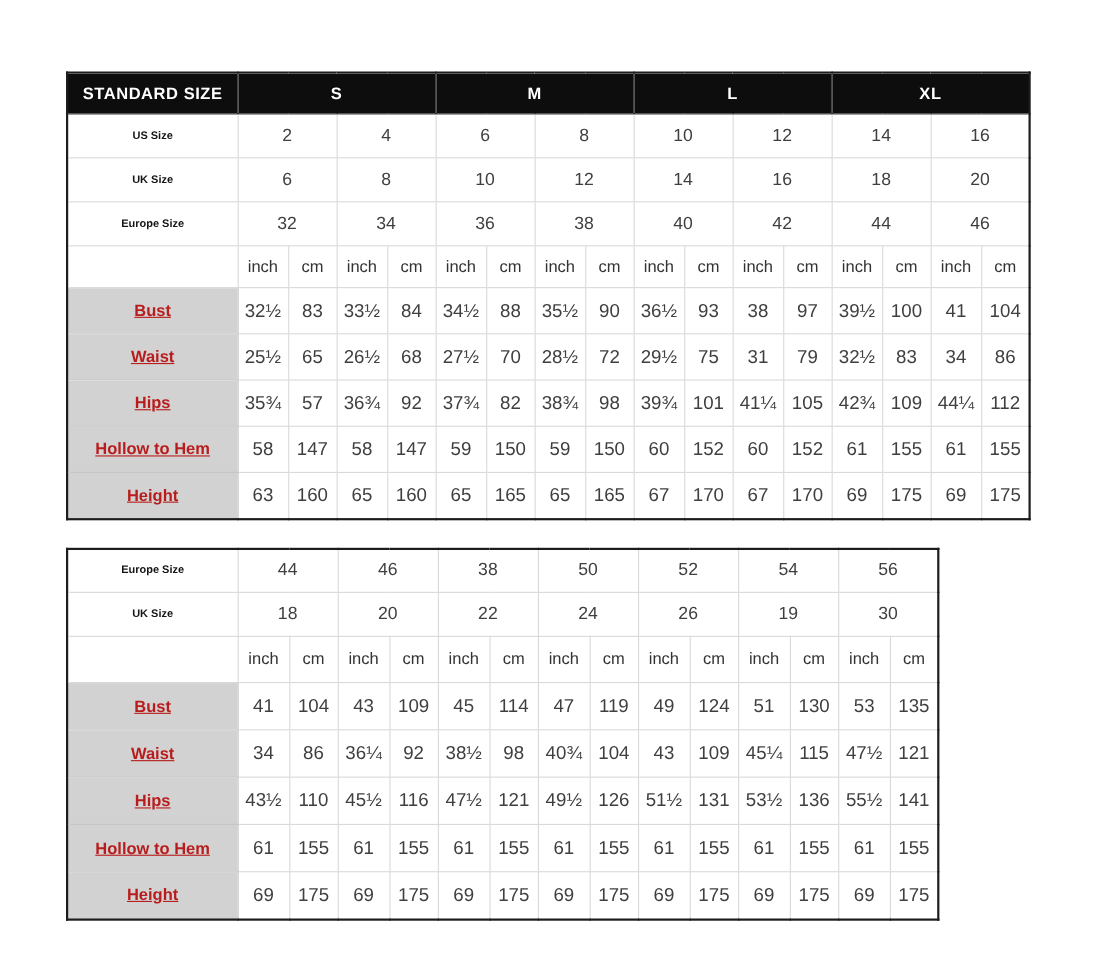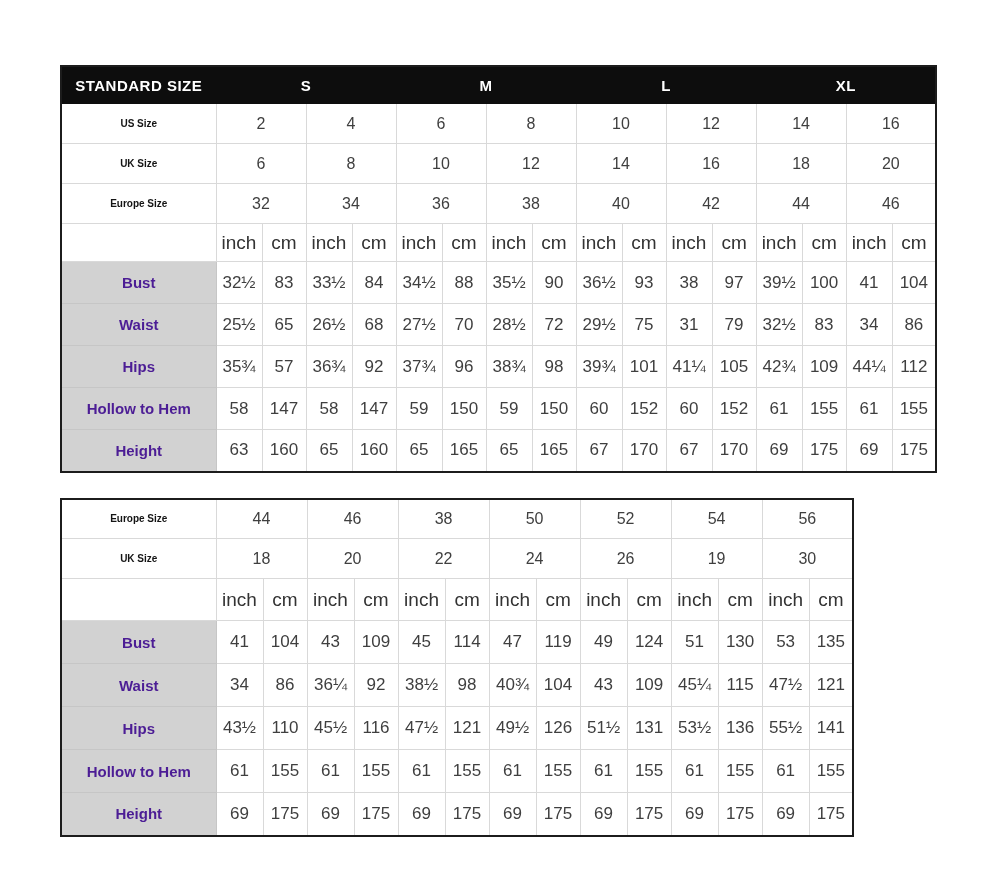--- a/index.html
+++ b/index.html
@@ -56,34 +56,35 @@
     font-size: 16px;
     font-weight: normal;
     color: #3f3f3f;
   }
 
   
   tr.unit-row { height: 38px; }
   .t2 tr.unit-row { height: 42px; }
   tr.unit-row th.spacer-cell { background: #ffffff; }
   tr.unit-row td.unit-cell {
-    font-size: 19px;
+    font-size: 15px;
     color: #333333;
     font-weight: normal;
   }
 
   
   tr.measure-row { height: 42px; }
   .t2 tr.measure-row { height: 43px; }
   tr.measure-row th.measure-label {
     background: #d2d2d2;
     border-color: #c6c6c6;
     font-size: 15px;
     font-weight: bold;
-    color: #4c1d95;
+    color: #b91c1c;
+    text-decoration: underline;
   }
   tr.measure-row td.value-cell {
     font-size: 17px;
     font-weight: normal;
     color: #3f3f3f;
   }
 
   
   col.c-label { width: 155px; }
   .t1 col.c-in { width: 46px; }
@@ -216,21 +217,21 @@
           <td class="value-cell">34</td>
           <td class="value-cell">86</td>
         </tr>
         <tr class="measure-row">
           <th class="measure-label">Hips</th>
           <td class="value-cell">35¾</td>
           <td class="value-cell">57</td>
           <td class="value-cell">36¾</td>
           <td class="value-cell">92</td>
           <td class="value-cell">37¾</td>
-          <td class="value-cell">96</td>
+          <td class="value-cell">82</td>
           <td class="value-cell">38¾</td>
           <td class="value-cell">98</td>
           <td class="value-cell">39¾</td>
           <td class="value-cell">101</td>
           <td class="value-cell">41¼</td>
           <td class="value-cell">105</td>
           <td class="value-cell">42¾</td>
           <td class="value-cell">109</td>
           <td class="value-cell">44¼</td>
           <td class="value-cell">112</td>

